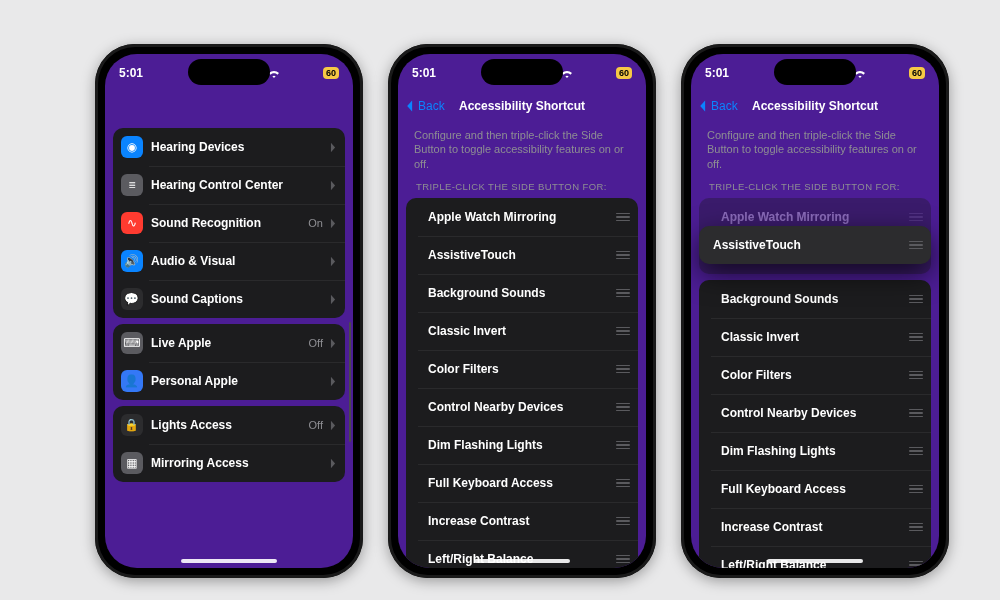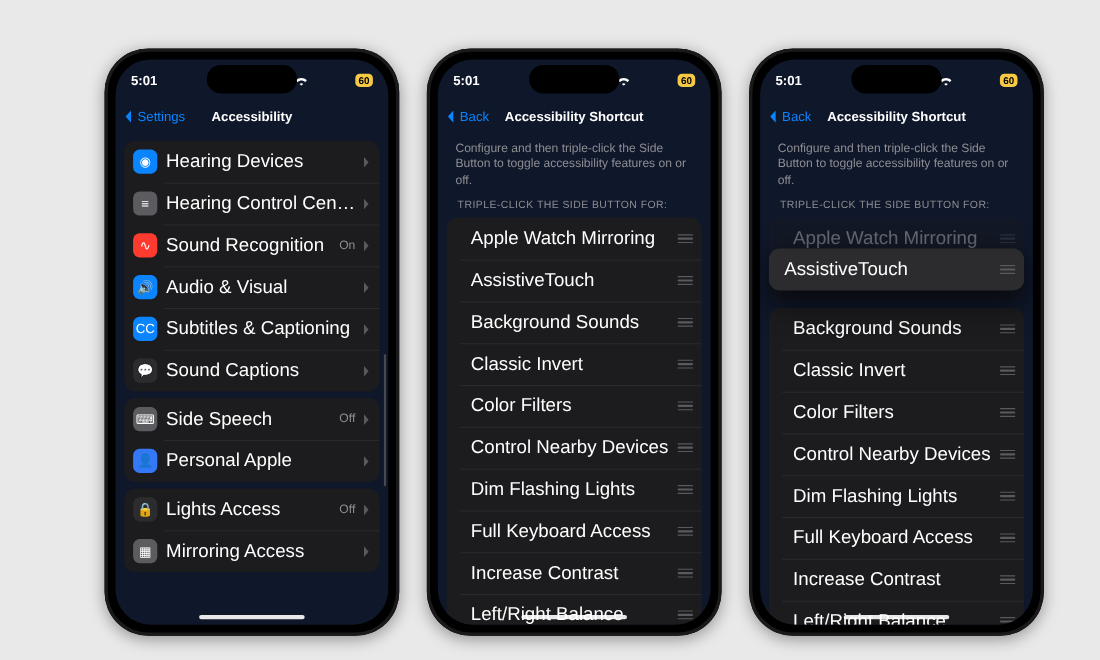--- a/index.html
+++ b/index.html
@@ -2,40 +2,40 @@
 <html><head>
 <meta charset="utf-8">
 <style>
   html,body{margin:0;padding:0;background:#e9e9ea;font-family:-apple-system,"SF Pro Text","Helvetica Neue",Arial,sans-serif;}
   .stage{width:1000px;height:600px;background:#e9e9ea;position:relative;}
   .phone{position:absolute;top:44px;width:268px;height:534px;border-radius:40px;background:#000;
          box-shadow:0 3px 14px rgba(0,0,0,.35),inset 0 0 0 3px #1a1a1a;overflow:hidden;}
   .phone.p1{left:95px;}
   .phone.p2{left:388px;}
   .phone.p3{left:681px;}
-  .phone .screen{position:absolute;inset:10px;border-radius:32px;background:#0f172a;overflow:hidden;color:#fff;}
+  .phone .screen{position:absolute;inset:10px;border-radius:32px;background:#4c1d95;overflow:hidden;color:#fff;}
   .island{position:absolute;top:7px;left:50%;transform:translateX(-50%);width:78px;height:22px;border-radius:14px;background:#000;box-shadow:0 0 0 2px #000;}
   .statusbar{position:absolute;top:0;left:0;right:0;height:38px;display:flex;justify-content:space-between;align-items:center;padding:0 14px;font-size:12px;font-weight:600;}
   .sb-right{display:flex;align-items:center;gap:4px;}
   .cell{display:inline-flex;gap:1px;align-items:flex-end;}
   .cell i{width:2px;background:#fff;display:inline-block;border-radius:1px;}
   .cell i:nth-child(1){height:4px}.cell i:nth-child(2){height:6px}.cell i:nth-child(3){height:8px}.cell i:nth-child(4){height:10px}
   .battpill{height:12px;border-radius:4px;background:#f6c945;color:#000;font-size:9px;font-weight:700;padding:0 3px;display:inline-flex;align-items:center;margin-left:38px;}
   .navbar{position:absolute;top:36px;left:0;right:0;height:32px;display:flex;align-items:center;justify-content:center;}
   .nav-back{position:absolute;left:6px;display:flex;align-items:center;gap:2px;color:#0a84ff;font-size:12px;}
   .nav-back svg{width:12px;height:14px;}
   .nav-title{font-size:12px;font-weight:600;color:#fff;}
   .content{position:absolute;top:68px;left:0;right:0;bottom:0;overflow:hidden;}
   .content::-webkit-scrollbar{width:0}
   .group{margin:6px 8px 0 8px;border-radius:10px;background:#1c1c1e;overflow:hidden;}
   .row{display:flex;align-items:center;min-height:30px;padding:4px 8px;position:relative;}
   .row + .row::before{content:"";position:absolute;left:36px;right:0;top:0;height:1px;background:#2a2a2c;}
   .row.noicon + .row.noicon::before{left:12px;}
   .ic{width:22px;height:22px;border-radius:6px;display:inline-flex;align-items:center;justify-content:center;font-size:12px;color:#fff;flex:0 0 auto;margin-right:8px;}
-  .lbl{flex:1 1 auto;font-size:17px;color:#fff;white-space:nowrap;overflow:hidden;text-overflow:ellipsis;}
+  .lbl{flex:1 1 auto;font-size:12px;color:#fff;white-space:nowrap;overflow:hidden;text-overflow:ellipsis;font-weight:bold;}
   .val{font-size:11px;color:#8e8e93;margin-left:6px;}
   .chev{flex:0 0 auto;margin-left:6px;color:#5a5a5e;}
   .chev svg{width:8px;height:11px;display:block;}
   .sectionhdr{font-size:9.5px;color:#8e8e93;letter-spacing:.4px;margin:14px 0 2px 18px;text-transform:uppercase;}
   .footer-hint{font-size:11px;color:#8e8e93;margin:6px 16px 0 16px;line-height:1.3;}
   .reorder{flex:0 0 auto;margin-left:6px;display:inline-flex;flex-direction:column;gap:2px;}
   .reorder i{display:block;width:14px;height:1.5px;background:#5a5a5e;border-radius:1px;}
   .homebar{position:absolute;bottom:5px;left:50%;transform:translateX(-50%);width:96px;height:4px;border-radius:3px;background:#fff;opacity:.9;}
   .scrollind{position:absolute;right:2px;top:200px;width:2.5px;height:120px;background:#4a4a4d;border-radius:2px;}
   .floatpick{position:absolute;left:8px;right:8px;top:28px;background:#2c2c2e;border-radius:10px;box-shadow:0 10px 28px rgba(0,0,0,.7);}
@@ -61,29 +61,20 @@
             </span>
         <svg width="14" height="10" viewBox="0 0 24 18">
               <path fill="#fff" d="M12 18l-3-3c1.7-1.7 4.3-1.7 6 0l-3 3zm-6-6l-3-3c5-5 13-5 18 0l-3 3c-3.3-3.3-8.7-3.3-12 0z"></path>
             </svg>
         <span class="battpill">
               <span>60</span>
             </span>
       </span>
     </div>
     <div class="island"></div>
-    <div class="navbar">
-      <span class="nav-back">
-        <svg viewBox="0 0 12 20">
-              <path fill="#0a84ff" d="M9 2l-7 8 7 8"></path>
-            </svg>
-        <span>Settings</span>
-      </span>
-      <span class="nav-title">Accessibility</span>
-    </div>
 
     <div class="content">
       <div class="group" id="g-hearing">
             <div class="row">
               <span class="ic c-blue">◉</span>
               <span class="lbl">Hearing Devices</span>
               <span class="chev">
                 <svg viewBox="0 0 10 16">
                   <path fill="currentColor" d="M2 1l6 7-6 7"></path>
                 </svg>
@@ -111,42 +102,33 @@
             <div class="row">
               <span class="ic c-blue">🔊</span>
               <span class="lbl">Audio &amp; Visual</span>
               <span class="chev">
                 <svg viewBox="0 0 10 16">
                   <path fill="currentColor" d="M2 1l6 7-6 7"></path>
                 </svg>
               </span>
             </div>
             <div class="row">
-              <span class="ic c-blue">CC</span>
-              <span class="lbl">Subtitles &amp; Captioning</span>
-              <span class="chev">
-                <svg viewBox="0 0 10 16">
-                  <path fill="currentColor" d="M2 1l6 7-6 7"></path>
-                </svg>
-              </span>
-            </div>
-            <div class="row">
               <span class="ic c-dark">💬</span>
               <span class="lbl">Sound Captions</span>
               <span class="chev">
                 <svg viewBox="0 0 10 16">
                   <path fill="currentColor" d="M2 1l6 7-6 7"></path>
                 </svg>
               </span>
             </div>
           </div>
       <div class="group" id="g-speech">
             <div class="row">
               <span class="ic c-gray">⌨</span>
-              <span class="lbl">Side Speech</span>
+              <span class="lbl">Live Apple</span>
               <span class="val">Off</span>
               <span class="chev">
                 <svg viewBox="0 0 10 16">
                   <path fill="currentColor" d="M2 1l6 7-6 7"></path>
                 </svg>
               </span>
             </div>
             <div class="row">
               <span class="ic c-blu2">👤</span>
               <span class="lbl">Personal Apple</span>

